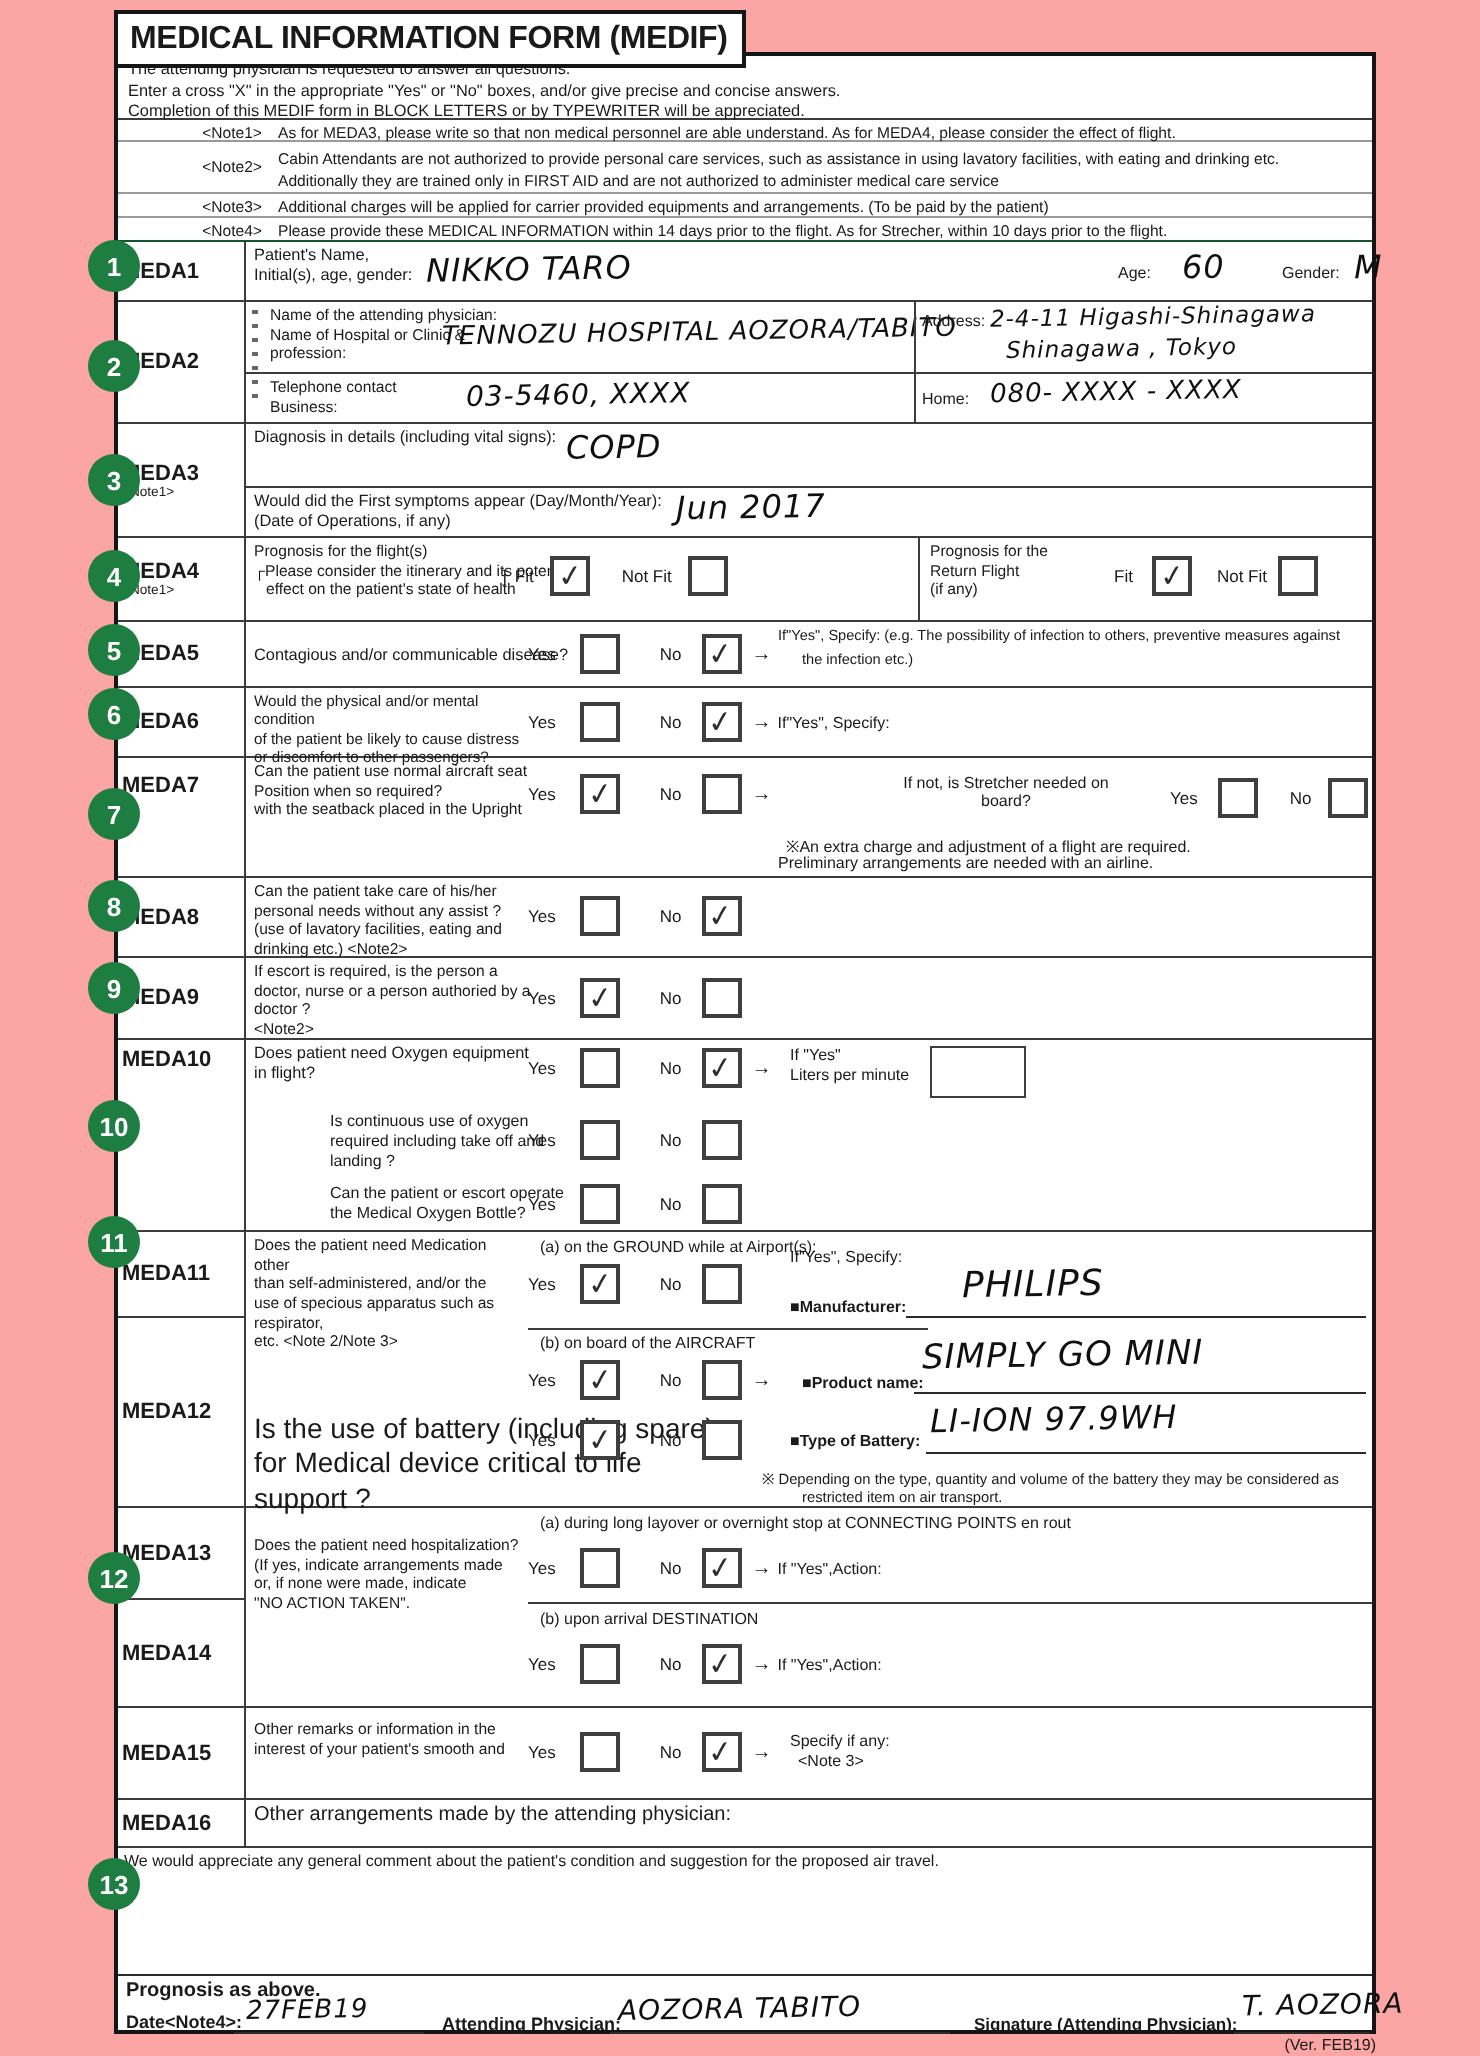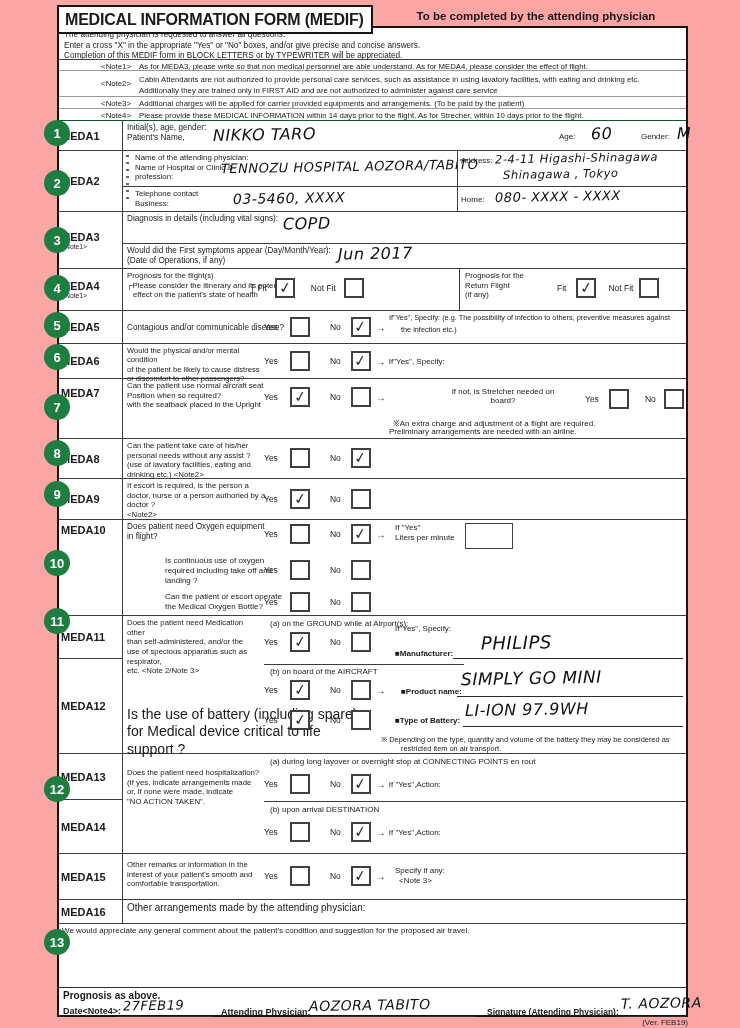--- a/index.html
+++ b/index.html
@@ -36,21 +36,20 @@
   .dots{position:absolute;left:3px;top:4px;width:3px;height:48px;background:repeating-linear-gradient(to bottom,#666 0 2px,transparent 2px 7px)}
   .version{position:absolute;right:52px;top:1018px;font-size:8px}
   .bold{font-weight:bold}
 </style>
 </head>
 <body>
 
 <div class="page">
 
   <div class="titlebox">MEDICAL INFORMATION FORM (MEDIF)</div>
-  <div class="subtitle">To be completed by the attending physician</div>
 
   <div class="num" style="top:120px">1</div>
   <div class="num" style="top:170px">2</div>
   <div class="num" style="top:227px">3</div>
   <div class="num" style="top:275px">4</div>
   <div class="num" style="top:312px">5</div>
   <div class="num" style="top:344px">6</div>
   <div class="num" style="top:394px">7</div>
   <div class="num" style="top:440px">8</div>
   <div class="num" style="top:481px">9</div>
@@ -70,42 +69,42 @@
     <div class="noterow" style="height:11px">
       <div class="nlabel">&lt;Note1&gt;</div>
       <div class="ntext">
           <div>As for MEDA3, please write so that non medical personnel are able understand. As for MEDA4, please consider the effect of flight.</div>
         </div>
     </div>
     <div class="noterow" style="height:26px">
       <div class="nlabel" style="padding-top:8px">&lt;Note2&gt;</div>
       <div class="ntext" style="padding-top:4px">
         <div>Cabin Attendants are not authorized to provide personal care services, such as assistance in using lavatory facilities, with eating and drinking etc.</div>
-        <div>Additionally they are trained only in FIRST AID and are not authorized to administer against care service</div>
+        <div>Additionally they are trained only in FIRST AID and are not authorized to administer medical care service</div>
       </div>
     </div>
     <div class="noterow" style="height:12px">
       <div class="nlabel">&lt;Note3&gt;</div>
       <div class="ntext">
           <div>Additional charges will be applied for carrier provided equipments and arrangements. (To be paid by the patient)</div>
         </div>
     </div>
     <div class="noterow" style="height:12px;border-bottom:1px solid #14532d">
       <div class="nlabel">&lt;Note4&gt;</div>
       <div class="ntext">
           <div>Please provide these MEDICAL INFORMATION within 14 days prior to the flight. As for Strecher, within 10 days prior to the flight.</div>
         </div>
     </div>
 
     <div class="row" style="height:30px">
       <div class="lbl">MEDA1</div>
       <div class="content">
         <div class="q">
+          <div>Patient's Name,</div>
           <div>Initial(s), age, gender:</div>
-          <div>Patient's Name,</div>
         </div>
         <span class="hw" style="left:90px;top:4px;font-size:16px">NIKKO TARO</span>
         <span class="abs t8" style="left:436px;top:11px">Age:</span>
         <span class="hw" style="left:468px;top:3px;font-size:16px">60</span>
         <span class="abs t8" style="left:518px;top:11px">Gender:</span>
         <span class="hw" style="left:554px;top:3px;font-size:16px">M</span>
       </div>
     </div>
 
     <div class="row" style="height:61px">
@@ -453,21 +452,20 @@
         </div>
       </div>
     </div>
 
     <div class="row" style="height:46px">
       <div class="lbl">MEDA15</div>
       <div class="content">
         <div class="q" style="font-size:7.8px;padding-top:6px">
           <div>Other remarks or information in the</div>
           <div>interest of your patient's smooth and</div>
-          <div>comfortable transportation.</div>
         </div>
         <div class="yn" style="left:141px;top:12px">
           <span>Yes</span>
           <span class="cb" style="margin-left:12px"></span>
           <span style="margin-left:20px">No</span>
           <span class="cb" style="margin-left:10px">
               <i class="ck">✓</i>
             </span>
           <span class="arrow">→</span>
         </div>

